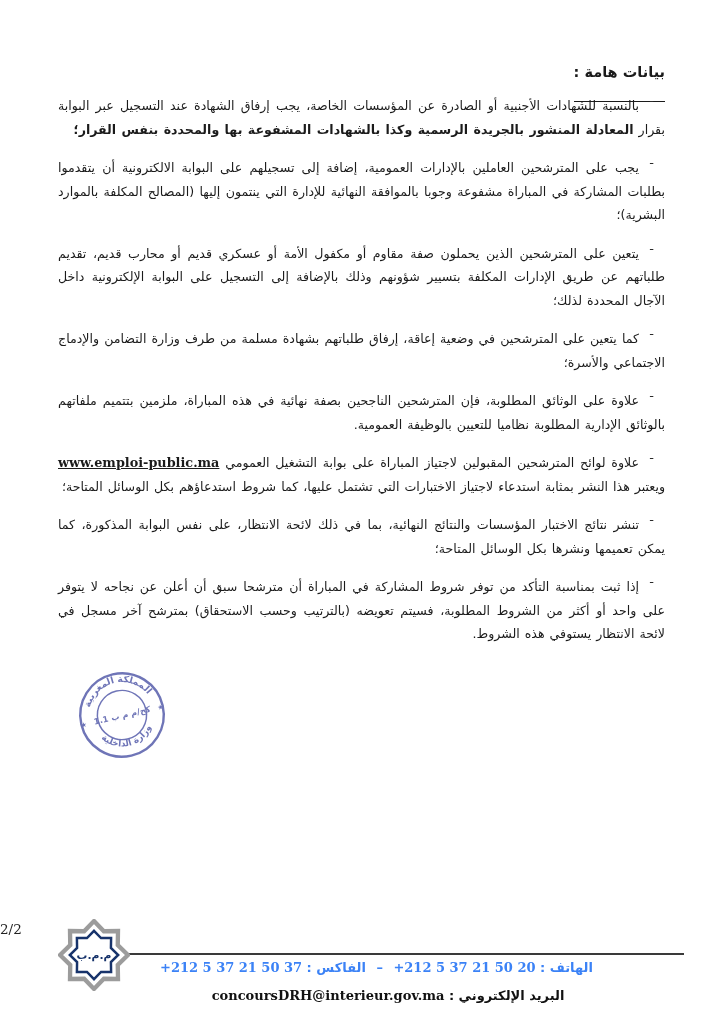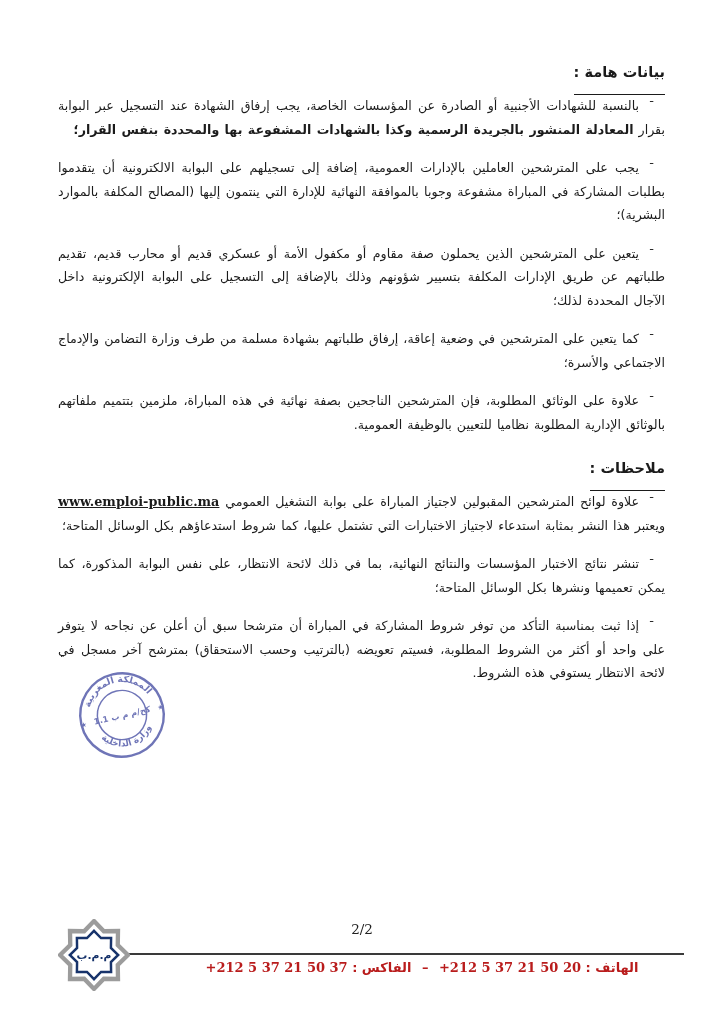--- a/index.html
+++ b/index.html
@@ -18,21 +18,21 @@
     position:absolute;
     top:64px; right:59px; left:58px;
   }
   .section-heading {
     font-size:14.5px;
     font-weight:bold;
     margin-bottom:14px;
   }
   .section-heading .underline {
     border-bottom:1.5px solid #1b1b1b;
-    padding-bottom:14px;
+    padding-bottom:21px;
   }
   .notes-heading { margin-top:24px; }
   .bullet-item {
     position:relative;
     margin-bottom:15px;
   }
   .bullet-text {
     font-size:12.6px;
     line-height:23.5px;
     text-align:justify;
@@ -58,42 +58,42 @@
     position:absolute;
     left:71px; top:664px;
     width:102px; height:102px;
     transform:rotate(-13deg);
     opacity:0.88;
   }
   
   .page-number {
     position:absolute;
     top:921px; left:0; right:0;
-    text-align:center;
+    text-align:left;
     font-family:"DejaVu Serif", serif;
     font-size:13.5px;
     color:#222;
   }
   .footer-rule {
     position:absolute;
     top:953px; left:126px; width:558px; height:2px;
     background:#3a3a3a;
   }
   .logo {
     position:absolute;
     left:58px; top:919px;
     width:72px; height:72px;
   }
   .contact-line {
     position:absolute;
     top:960px; left:160px; width:524px;
-    text-align:center;
+    text-align:left;
     font-size:13px;
     font-weight:bold;
-    color:#b91c1c;
+    color:#3b82f6;
     direction:rtl;
   }
   .email-line {
     position:absolute;
     top:988px; left:88px; width:600px;
     text-align:center;
     font-size:13px;
     font-weight:bold;
     color:#111;
     direction:rtl;
@@ -131,23 +131,20 @@
         <div class="bullet-item">
           <span class="dash">-</span>
           <p class="bullet-text"><span>كما يتعين على المترشحين في وضعية إعاقة، إرفاق طلباتهم بشهادة مسلمة من طرف وزارة التضامن والإدماج الاجتماعي والأسرة؛</span></p>
         </div>
         <div class="bullet-item">
           <span class="dash">-</span>
           <p class="bullet-text"><span>علاوة على الوثائق المطلوبة، فإن المترشحين الناجحين بصفة نهائية في هذه المباراة، ملزمين بتتميم ملفاتهم بالوثائق الإدارية المطلوبة نظاميا للتعيين بالوظيفة العمومية.</span></p>
         </div>
       </div>
 
-    <div class="section-heading notes-heading">
-      <span class="underline">ملاحظات :</span>
-    </div>
 
     <div>
         <div class="bullet-item">
           <span class="dash">-</span>
           <p class="bullet-text"><span>علاوة لوائح المترشحين المقبولين لاجتياز المباراة على بوابة التشغيل العمومي </span><span class="bold latin">www.emploi-public.ma</span><span> ويعتبر هذا النشر بمثابة استدعاء لاجتياز الاختبارات التي تشتمل عليها، كما شروط استدعاؤهم بكل الوسائل المتاحة؛</span></p>
         </div>
         <div class="bullet-item">
           <span class="dash">-</span>
           <p class="bullet-text"><span>تنشر نتائج الاختبار المؤسسات والنتائج النهائية، بما في ذلك لائحة الانتظار، على نفس البوابة المذكورة، كما يمكن تعميمها ونشرها بكل الوسائل المتاحة؛</span></p>
         </div>
@@ -189,14 +186,18 @@
   </svg>
 
   <div class="contact-line">
     <span>الهاتف :</span>
     <span class="num">+212 5 37 21 50 20</span>
     <span class="sep">–</span>
     <span>الفاكس :</span>
     <span class="num">+212 5 37 21 50 37</span>
   </div>
 
+  <div class="email-line">
+    <span>البريد الإلكتروني :</span>
+    <span class="num">concoursDRH@interieur.gov.ma</span>
+  </div>
 
 </div>
 
 </body></html>

